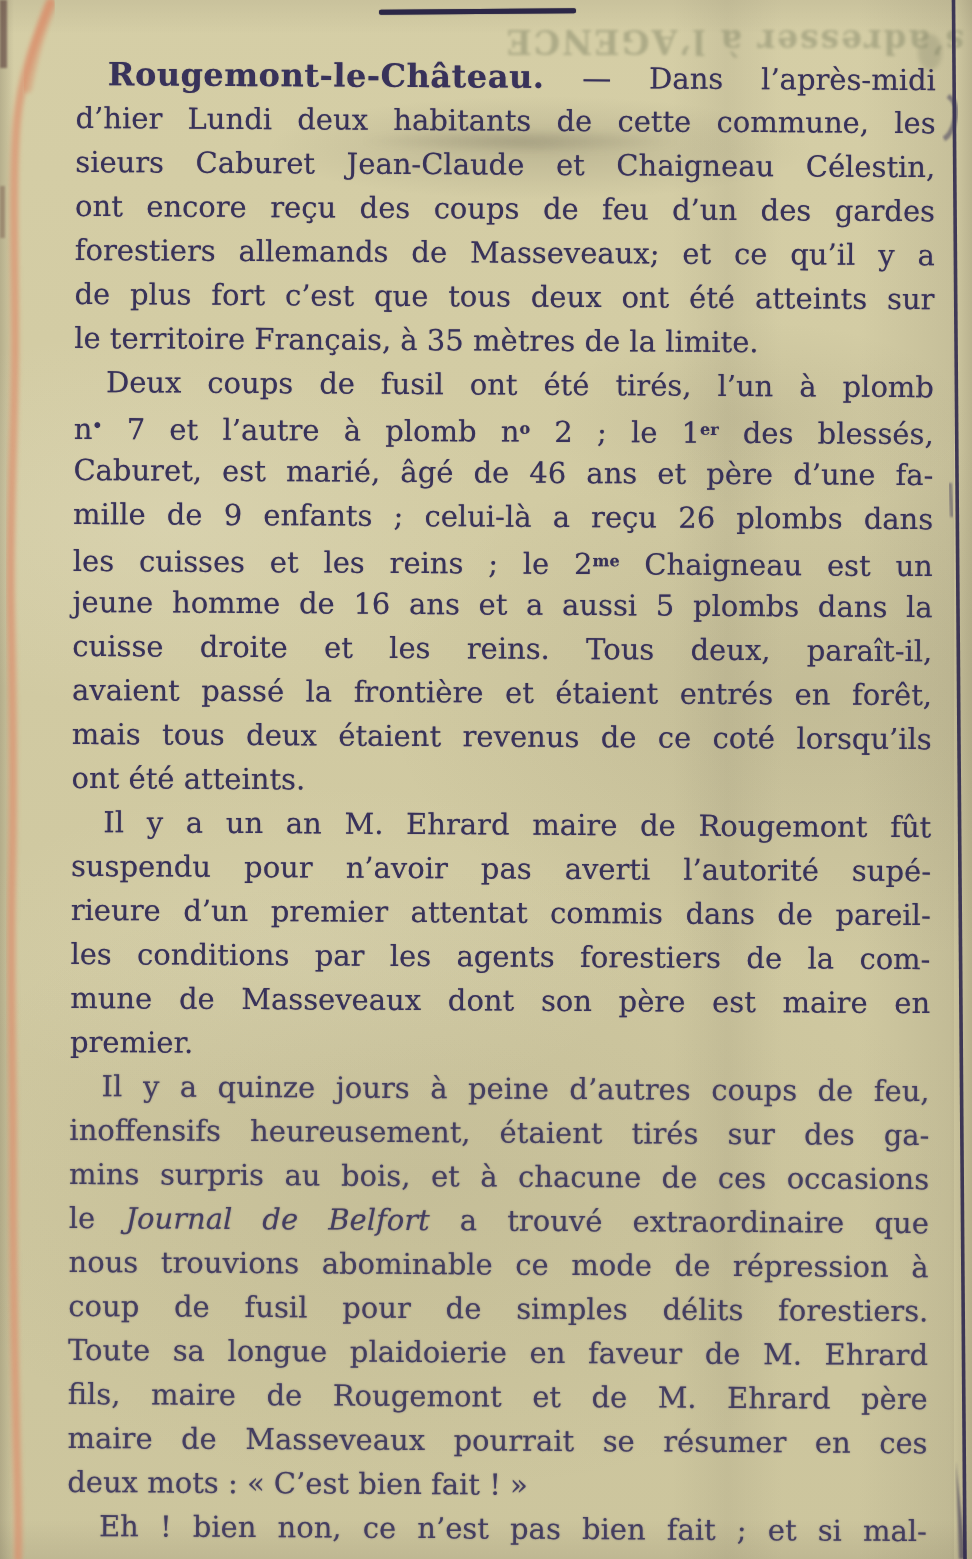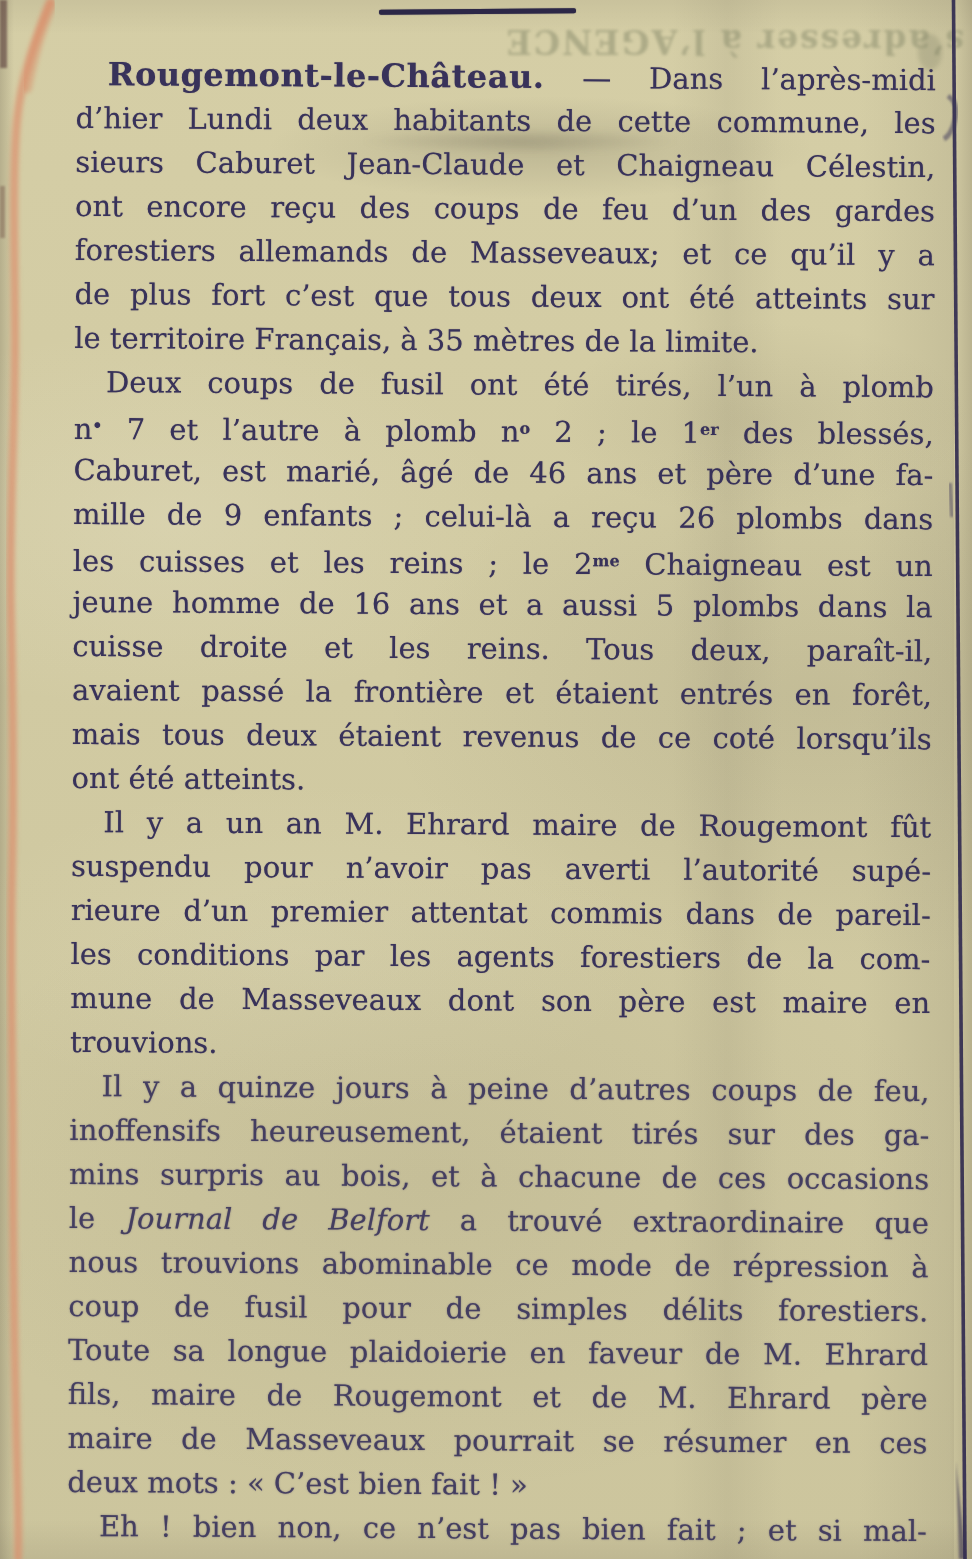--- a/index.html
+++ b/index.html
@@ -106,21 +106,21 @@
       <div class="line"><span>jeune homme de 16 ans et a aussi 5 plombs dans la</span></div>
       <div class="line"><span>cuisse droite et les reins. Tous deux, paraît-il,</span></div>
       <div class="line"><span>avaient passé la frontière et étaient entrés en forêt,</span></div>
       <div class="line"><span>mais tous deux étaient revenus de ce coté lorsqu’ils</span></div>
       <div class="line last"><span>ont été atteints.</span></div>
       <div class="line indent"><span>Il y a un an M. Ehrard maire de Rougemont fût</span></div>
       <div class="line"><span>suspendu pour n’avoir pas averti l’autorité supé-</span></div>
       <div class="line"><span>rieure d’un premier attentat commis dans de pareil-</span></div>
       <div class="line"><span>les conditions par les agents forestiers de la com-</span></div>
       <div class="line"><span>mune de Masseveaux dont son père est maire en</span></div>
-      <div class="line last"><span>trouvions.</span></div>
+      <div class="line last"><span>premier.</span></div>
       <div class="line indent fade"><span>Il y a quinze jours à peine d’autres coups de feu,</span></div>
       <div class="line fade"><span>inoffensifs heureusement, étaient tirés sur des ga-</span></div>
       <div class="line fade"><span>mins surpris au bois, et à chacune de ces occasions</span></div>
       <div class="line fade"><span>le </span><span class="seg-italic">Journal de Belfort</span><span> a trouvé extraordinaire que</span></div>
       <div class="line fade"><span>nous trouvions abominable ce mode de répression à</span></div>
       <div class="line fade"><span>coup de fusil pour de simples délits forestiers.</span></div>
       <div class="line fade"><span>Toute sa longue plaidoierie en faveur de M. Ehrard</span></div>
       <div class="line fade"><span>fils, maire de Rougemont et de M. Ehrard père</span></div>
       <div class="line fade"><span>maire de Masseveaux pourrait se résumer en ces</span></div>
       <div class="line last fade"><span>deux mots : « C’est bien fait ! »</span></div>

